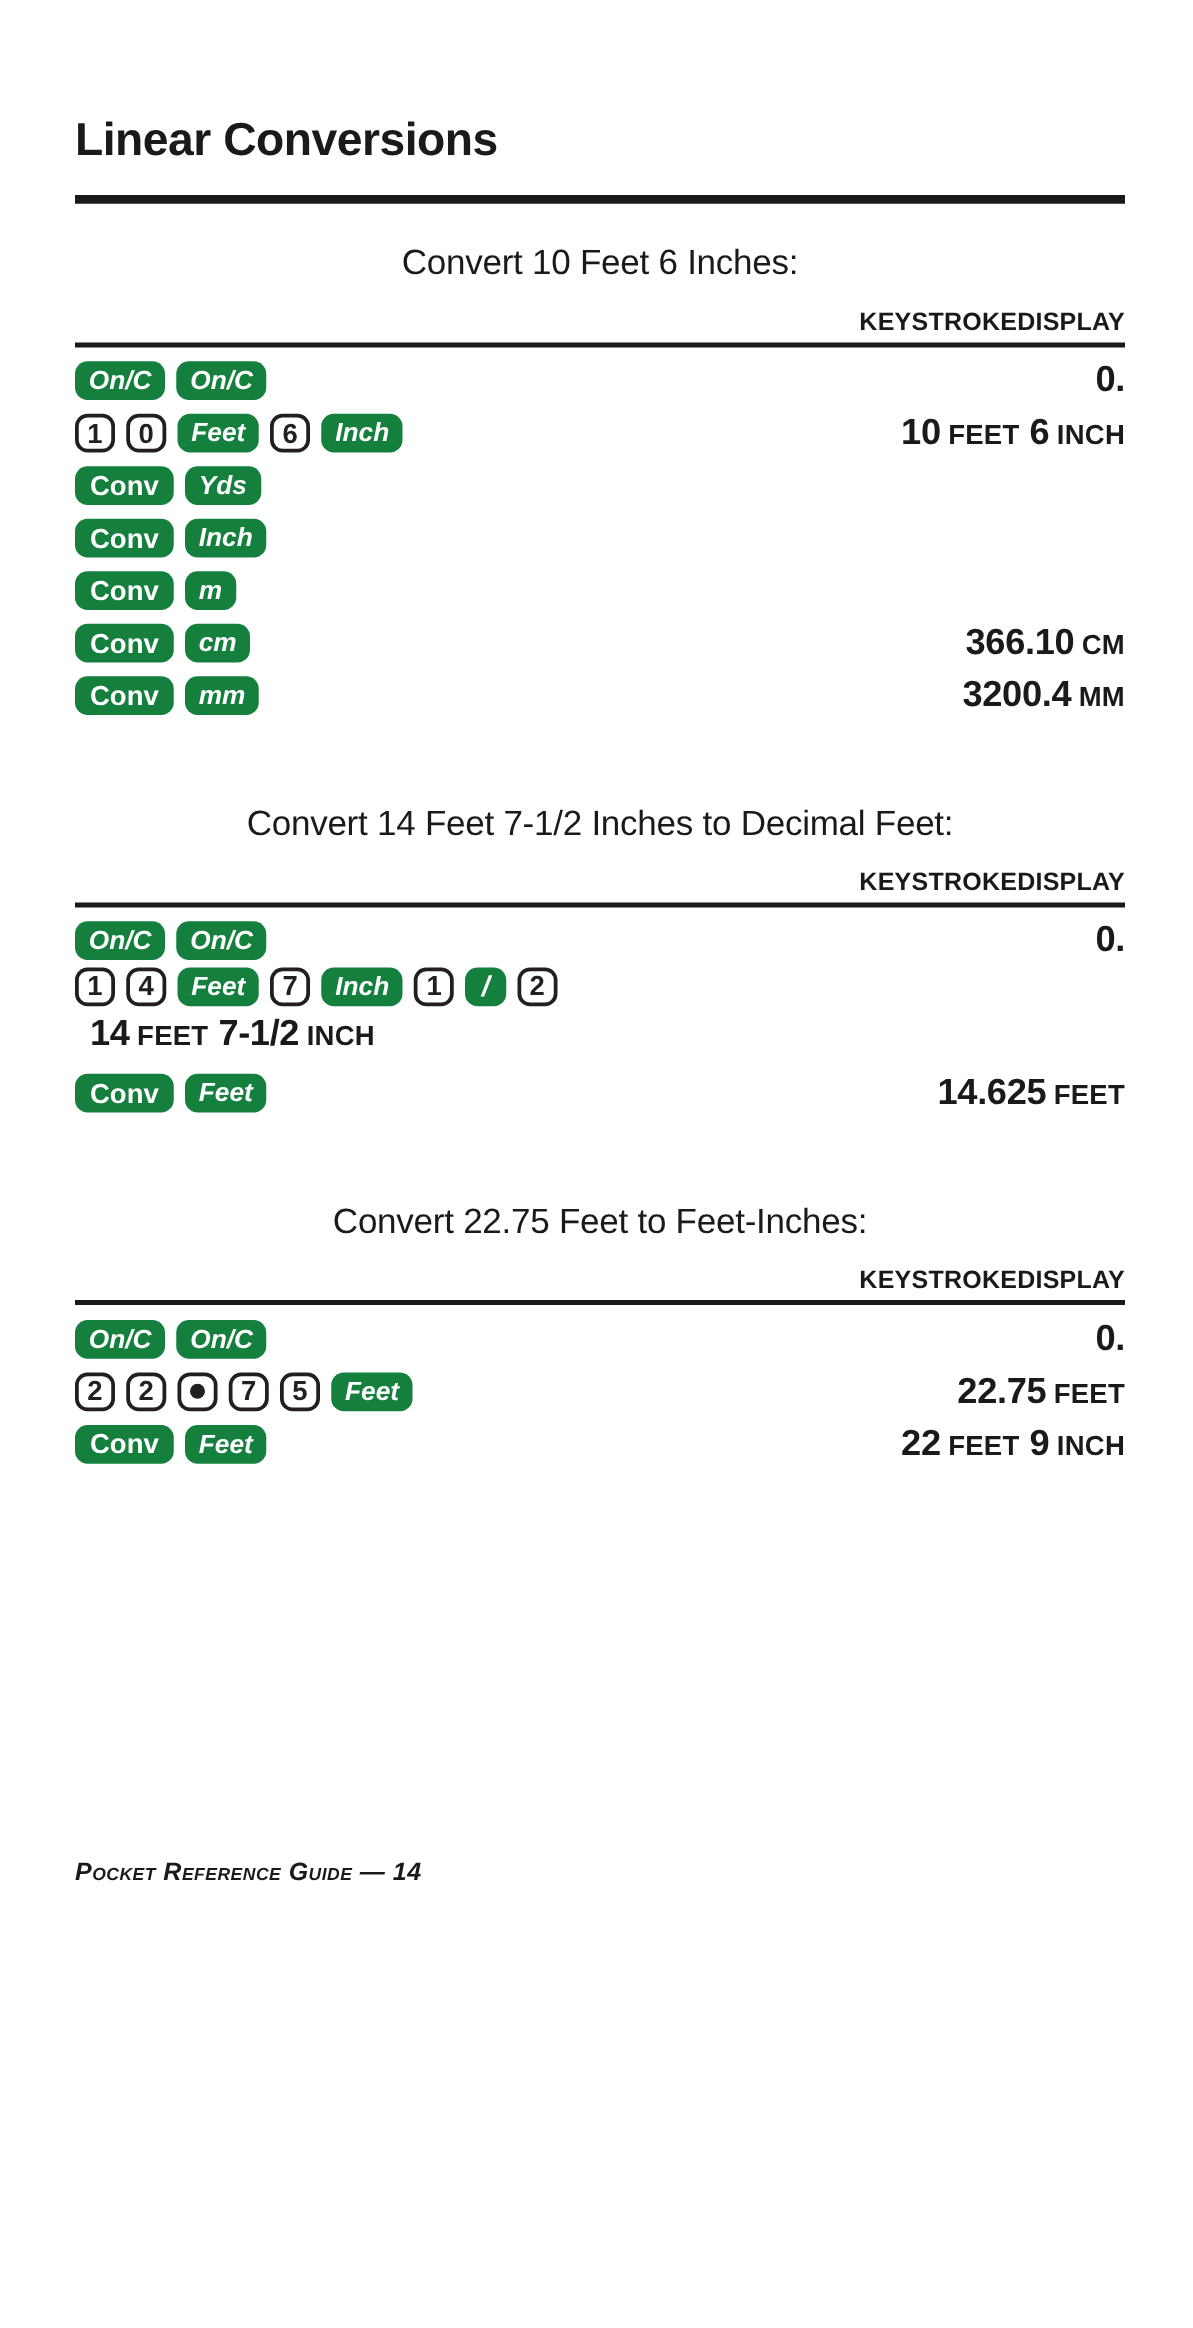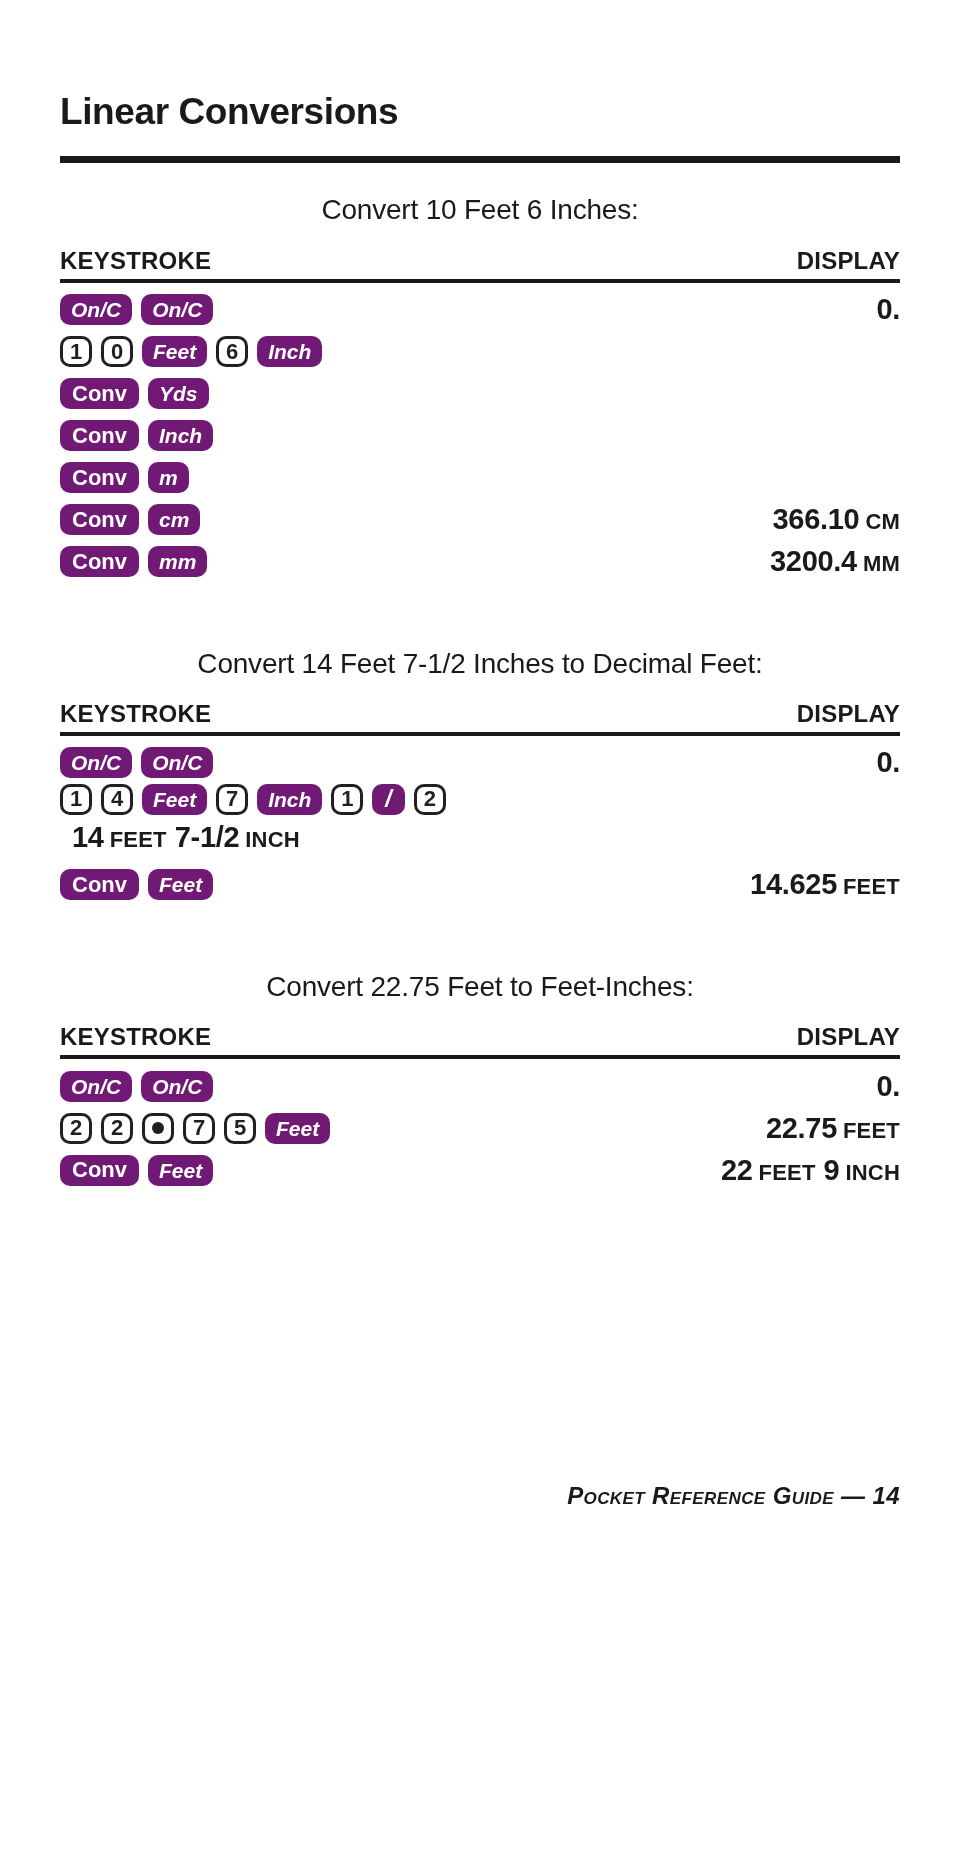--- a/index.html
+++ b/index.html
@@ -46,23 +46,23 @@
     line-height: 1.33;
     margin-top: 28px;
     margin-bottom: 18px;
     letter-spacing: -0.2px;
     text-align: center;
   }
 
   
   .col-head {
     display: flex;
-    justify-content: space-between;
+    justify-content: flex-end;
     align-items: flex-end;
-    font-size: 24px;
+    font-size: 20px;
     font-weight: bold;
     letter-spacing: 0.2px;
     padding-bottom: 4px;
   }
   .col-rule {
     height: 4px;
     background: #1a1a1a;
     margin-bottom: 6px;
   }
 
@@ -106,21 +106,21 @@
     font-size: 21px;
     font-weight: bold;
     font-style: italic;
     line-height: 1;
     height: 31px;
     border-radius: 9px;
     white-space: nowrap;
   }
   
   .key.fn {
-    background: #701a75;
+    background: #15803d;
     color: #ffffff;
     padding: 0 11px;
     min-width: 30px;
     border-radius: 10px;
   }
   
   .key.num {
     background: #ffffff;
     color: #231f20;
     border: 3px solid #231f20;
@@ -171,24 +171,24 @@
   .disp .num-part + .unit-part { margin-left: 6px; }
   .disp .unit-part + .num-part { margin-left: 6px; }
   .block-gap-md { height: 34px; }
 
   
   .footer {
     position: absolute;
     left: 0;
     right: 0;
     bottom: 58px;
-    text-align: right;
+    text-align: left;
     font-style: italic;
     font-weight: bold;
-    font-size: 24px;
+    font-size: 20px;
     font-variant: small-caps;
     letter-spacing: 0.4px;
   }
 </style>
 </head>
 <body>
 
 <div class="page">
 
   <h1 class="page-title">Linear Conversions</h1>
@@ -209,20 +209,21 @@
         <div class="disp"><span class="num-part">0.</span></div>
       </div>
       <div class="row">
         <div class="keys">
           <span class="key num">1</span>
           <span class="key num">0</span>
           <span class="key fn">Feet</span>
           <span class="key num">6</span>
           <span class="key fn">Inch</span>
         </div>
+        <div class="disp"><span class="num-part">10</span><span class="unit-part">FEET</span><span class="num-part">6</span><span class="unit-part">INCH</span></div>
       </div>
       <div class="row">
         <div class="keys">
           <span class="key fn upright">Conv</span>
           <span class="key fn">Yds</span>
         </div>
       </div>
       <div class="row">
         <div class="keys">
           <span class="key fn upright">Conv</span>

